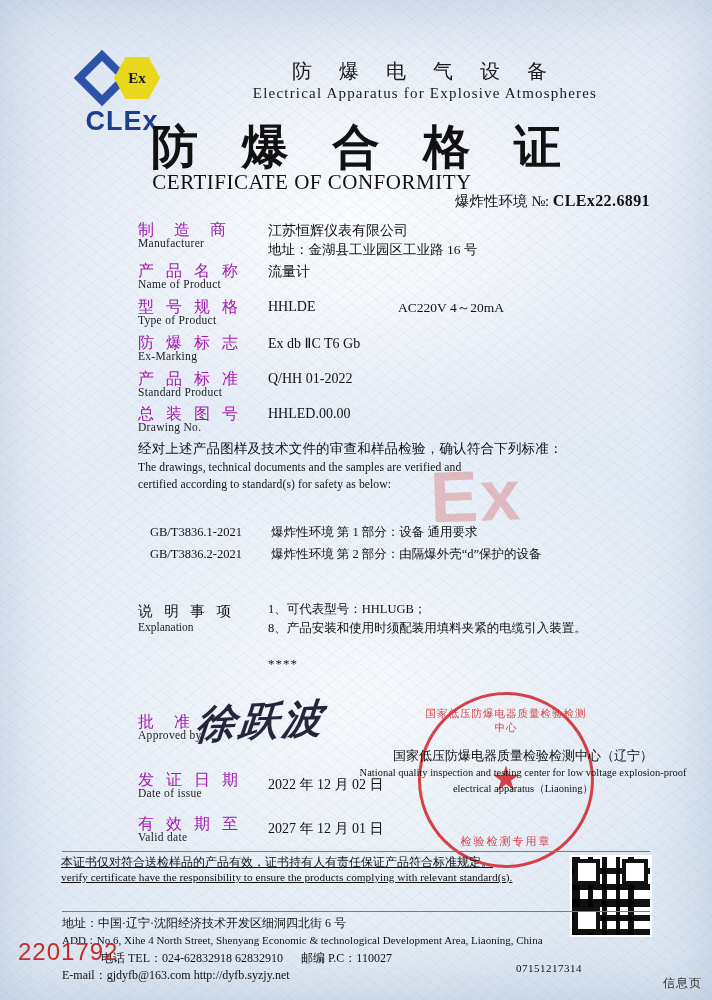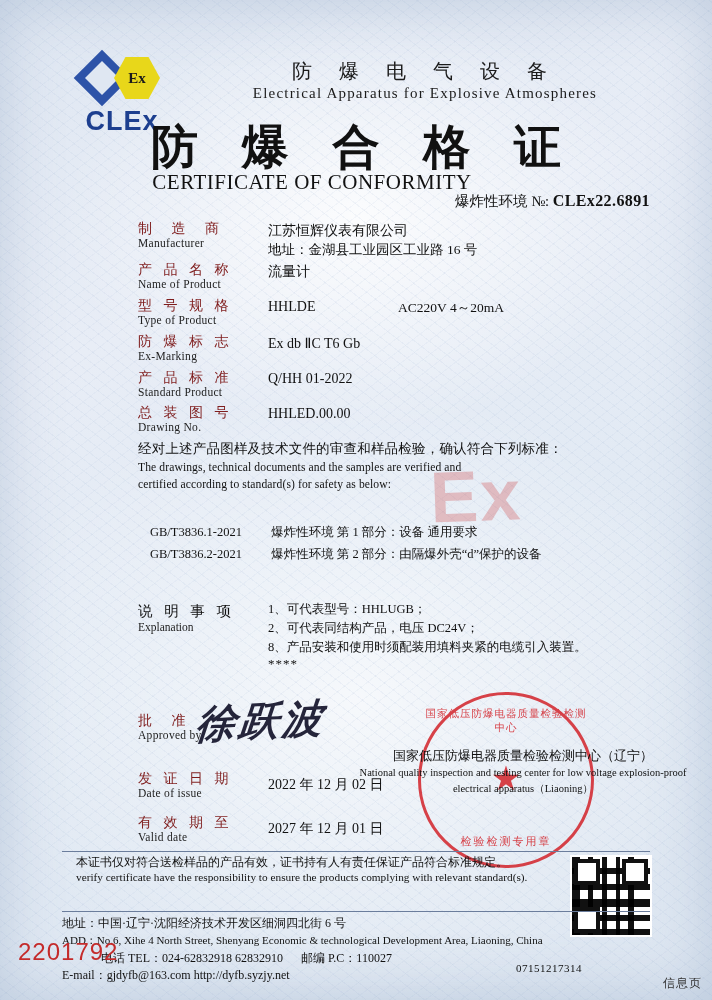--- a/index.html
+++ b/index.html
@@ -165,22 +165,22 @@
   .field {
     position: absolute;
     left: 138px;
     width: 540px;
   }
   .field .lbl-cn {
     position: absolute;
     left: 0;
     top: 0;
     width: 118px;
-    font-size: 14px;
-    color: #7f1d1d;
+    font-size: 16px;
+    color: #a21caf;
     letter-spacing: 4px;
     white-space: nowrap;
   }
   .field .lbl-cn.sp-wide { letter-spacing: 8px; }
   .field .lbl-en {
     position: absolute;
     left: 0;
     top: 17px;
     width: 130px;
     font-size: 11.5px;
@@ -357,26 +357,27 @@
   
   .footer-rule {
     position: absolute;
     left: 62px;
     top: 851px;
     width: 588px;
     border-top: 1px solid #6b7d9c;
   }
   .footer-note {
     position: absolute;
-    left: 76px;
+    left: 61px;
     top: 855px;
     width: 470px;
     font-size: 11.3px;
     color: #111;
     line-height: 15px;
+    text-decoration: underline;
   }
   .footer-note .cn { font-size: 12px; }
 
   .addr-rule {
     position: absolute;
     left: 62px;
     top: 911px;
     width: 588px;
     border-top: 1px solid #6b7d9c;
   }
@@ -534,21 +535,20 @@
       <div class="std-row">
         <span class="code">GB/T3836.2-2021</span>
         <span>爆炸性环境 第 2 部分：由隔爆外壳“d”保护的设备</span>
       </div>
     </div>
 
     <div class="expl-lbl-cn">说 明 事 项</div>
     <div class="expl-lbl-en">Explanation</div>
     <div class="expl-body">
       <div>1、可代表型号：HHLUGB；</div>
-      <div>2、可代表同结构产品，电压 DC24V；</div>
       <div>8、产品安装和使用时须配装用填料夹紧的电缆引入装置。</div>
     </div>
     <div class="expl-stars">****</div>
 
     <div class="field" style="top:712px;">
       <div class="lbl-cn sp-wide">批 准</div>
       <div class="lbl-en">Approved by</div>
     </div>
     <div class="sig-name">徐跃波</div>
 

